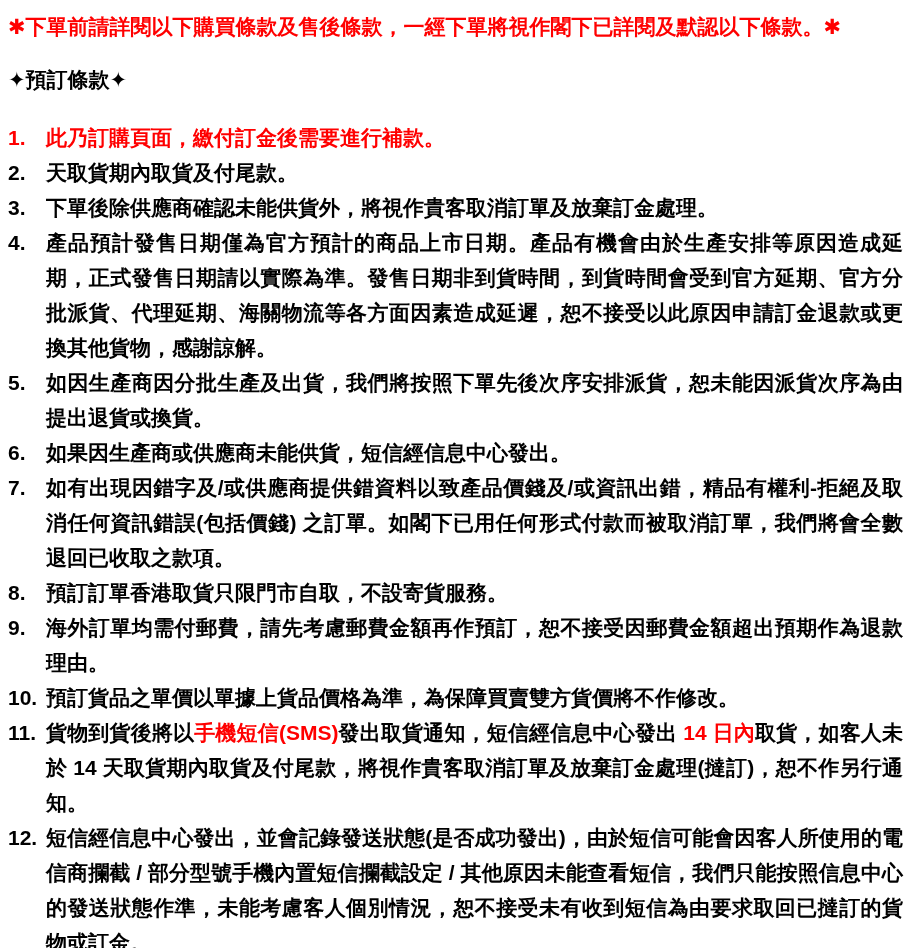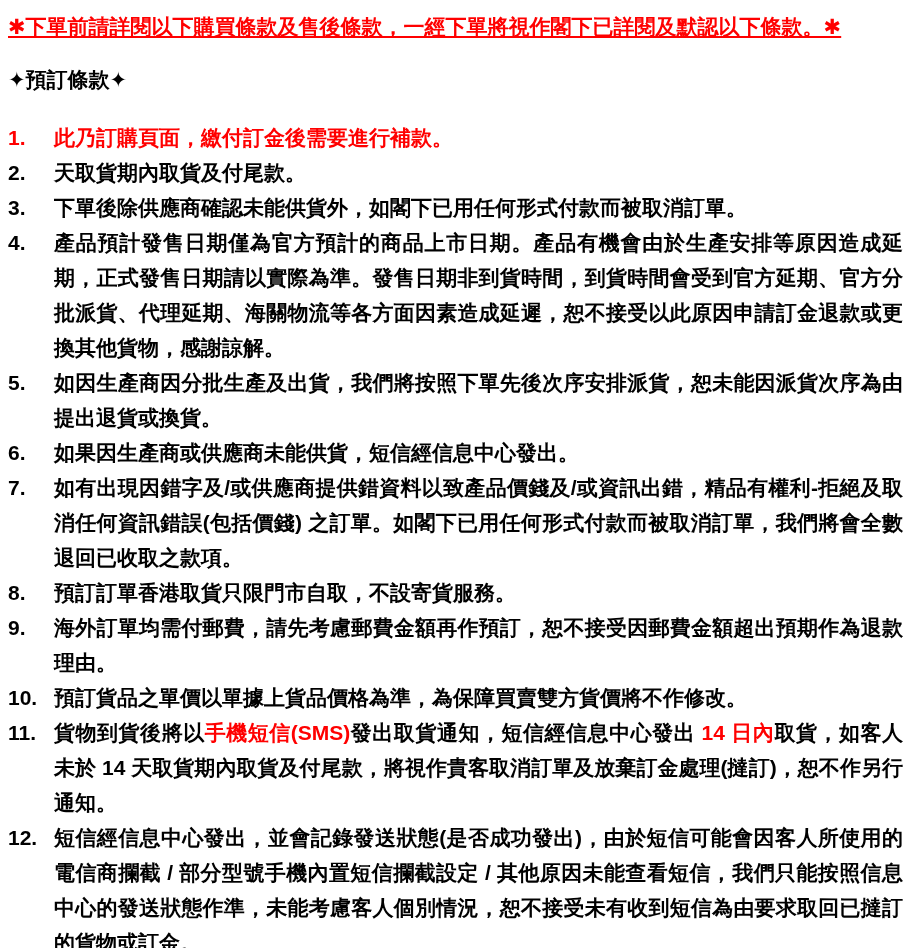--- a/index.html
+++ b/index.html
@@ -14,21 +14,20 @@
     font-weight: bold;
     color: #000000;
     box-sizing: border-box;
   }
   .page {
     padding: 8px 10px 10px 8px;
     box-sizing: border-box;
   }
   .notice-header {
     color: #ff0000;
-    text-decoration: underline;
     font-size: 21px;
     line-height: 30px;
     margin: 4px 0 24px 0;
   }
   .section-title {
     font-size: 21px;
     line-height: 28px;
     margin: 8px 0 26px 0;
   }
   .terms-list {
@@ -39,21 +38,20 @@
     line-height: 35px;
     margin: 0;
   }
   .term-number {
     flex: 0 0 38px;
     width: 38px;
   }
   .term-text {
     flex: 1 1 auto;
     text-align: justify;
-    margin-left: 8px;
   }
   .red {
     color: #ff0000;
   }
   .red-underline {
     color: #ff0000;
   }
 </style>
 </head>
 <body>
@@ -68,21 +66,21 @@
       <div class="term">
         <span class="term-number red">1.</span>
         <span class="term-text"><span class="red">此乃訂購頁面，繳付訂金後需要進行補款。</span></span>
       </div>
       <div class="term">
         <span class="term-number">2.</span>
         <span class="term-text"><span>天取貨期內取貨及付尾款。</span></span>
       </div>
       <div class="term">
         <span class="term-number">3.</span>
-        <span class="term-text"><span>下單後除供應商確認未能供貨外，如閣下已用任何形式付款而被取消訂單。</span></span>
+        <span class="term-text"><span>下單後除供應商確認未能供貨外，將視作貴客取消訂單及放棄訂金處理。</span></span>
       </div>
       <div class="term">
         <span class="term-number">4.</span>
         <span class="term-text"><span>產品預計發售日期僅為官方預計的商品上市日期。產品有機會由於生產安排等原因造成延期，正式發售日期請以實際為準。發售日期非到貨時間，到貨時間會受到官方延期、官方分批派貨、代理延期、海關物流等各方面因素造成延遲，恕不接受以此原因申請訂金退款或更換其他貨物，感謝諒解。</span></span>
       </div>
       <div class="term">
         <span class="term-number">5.</span>
         <span class="term-text"><span>如因生產商因分批生產及出貨，我們將按照下單先後次序安排派貨，恕未能因派貨次序為由提出退貨或換貨。</span></span>
       </div>
       <div class="term">

